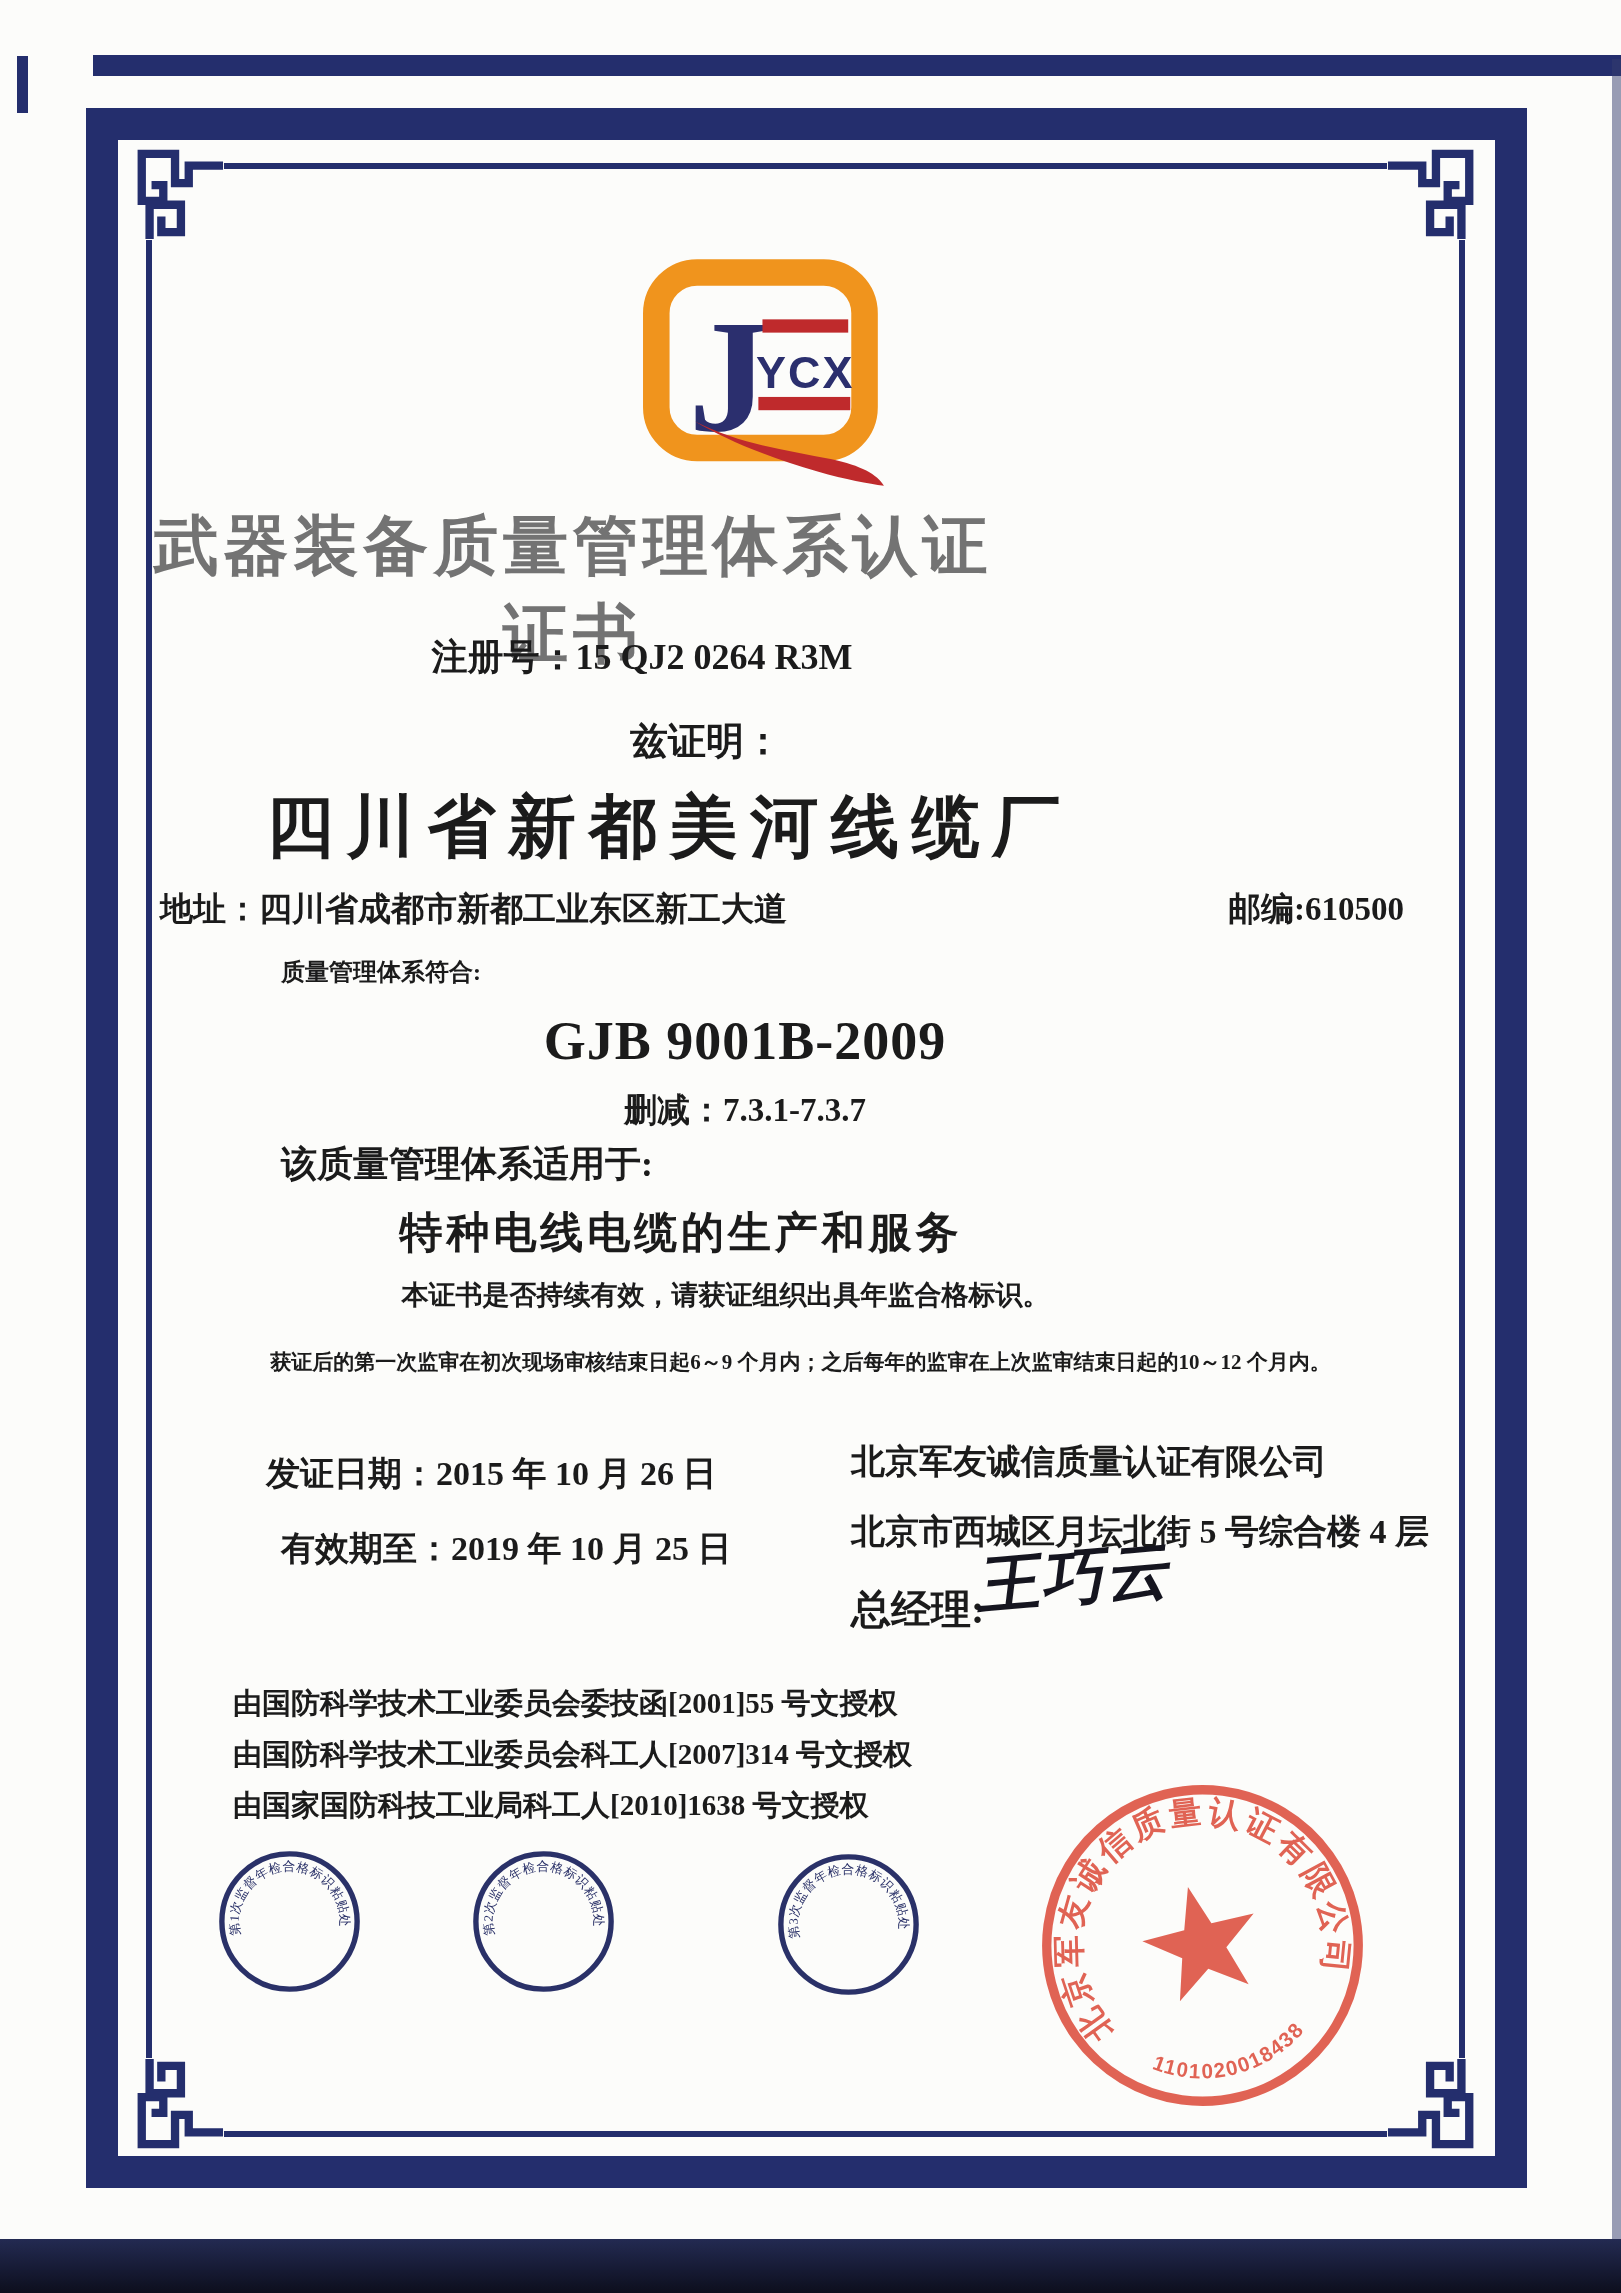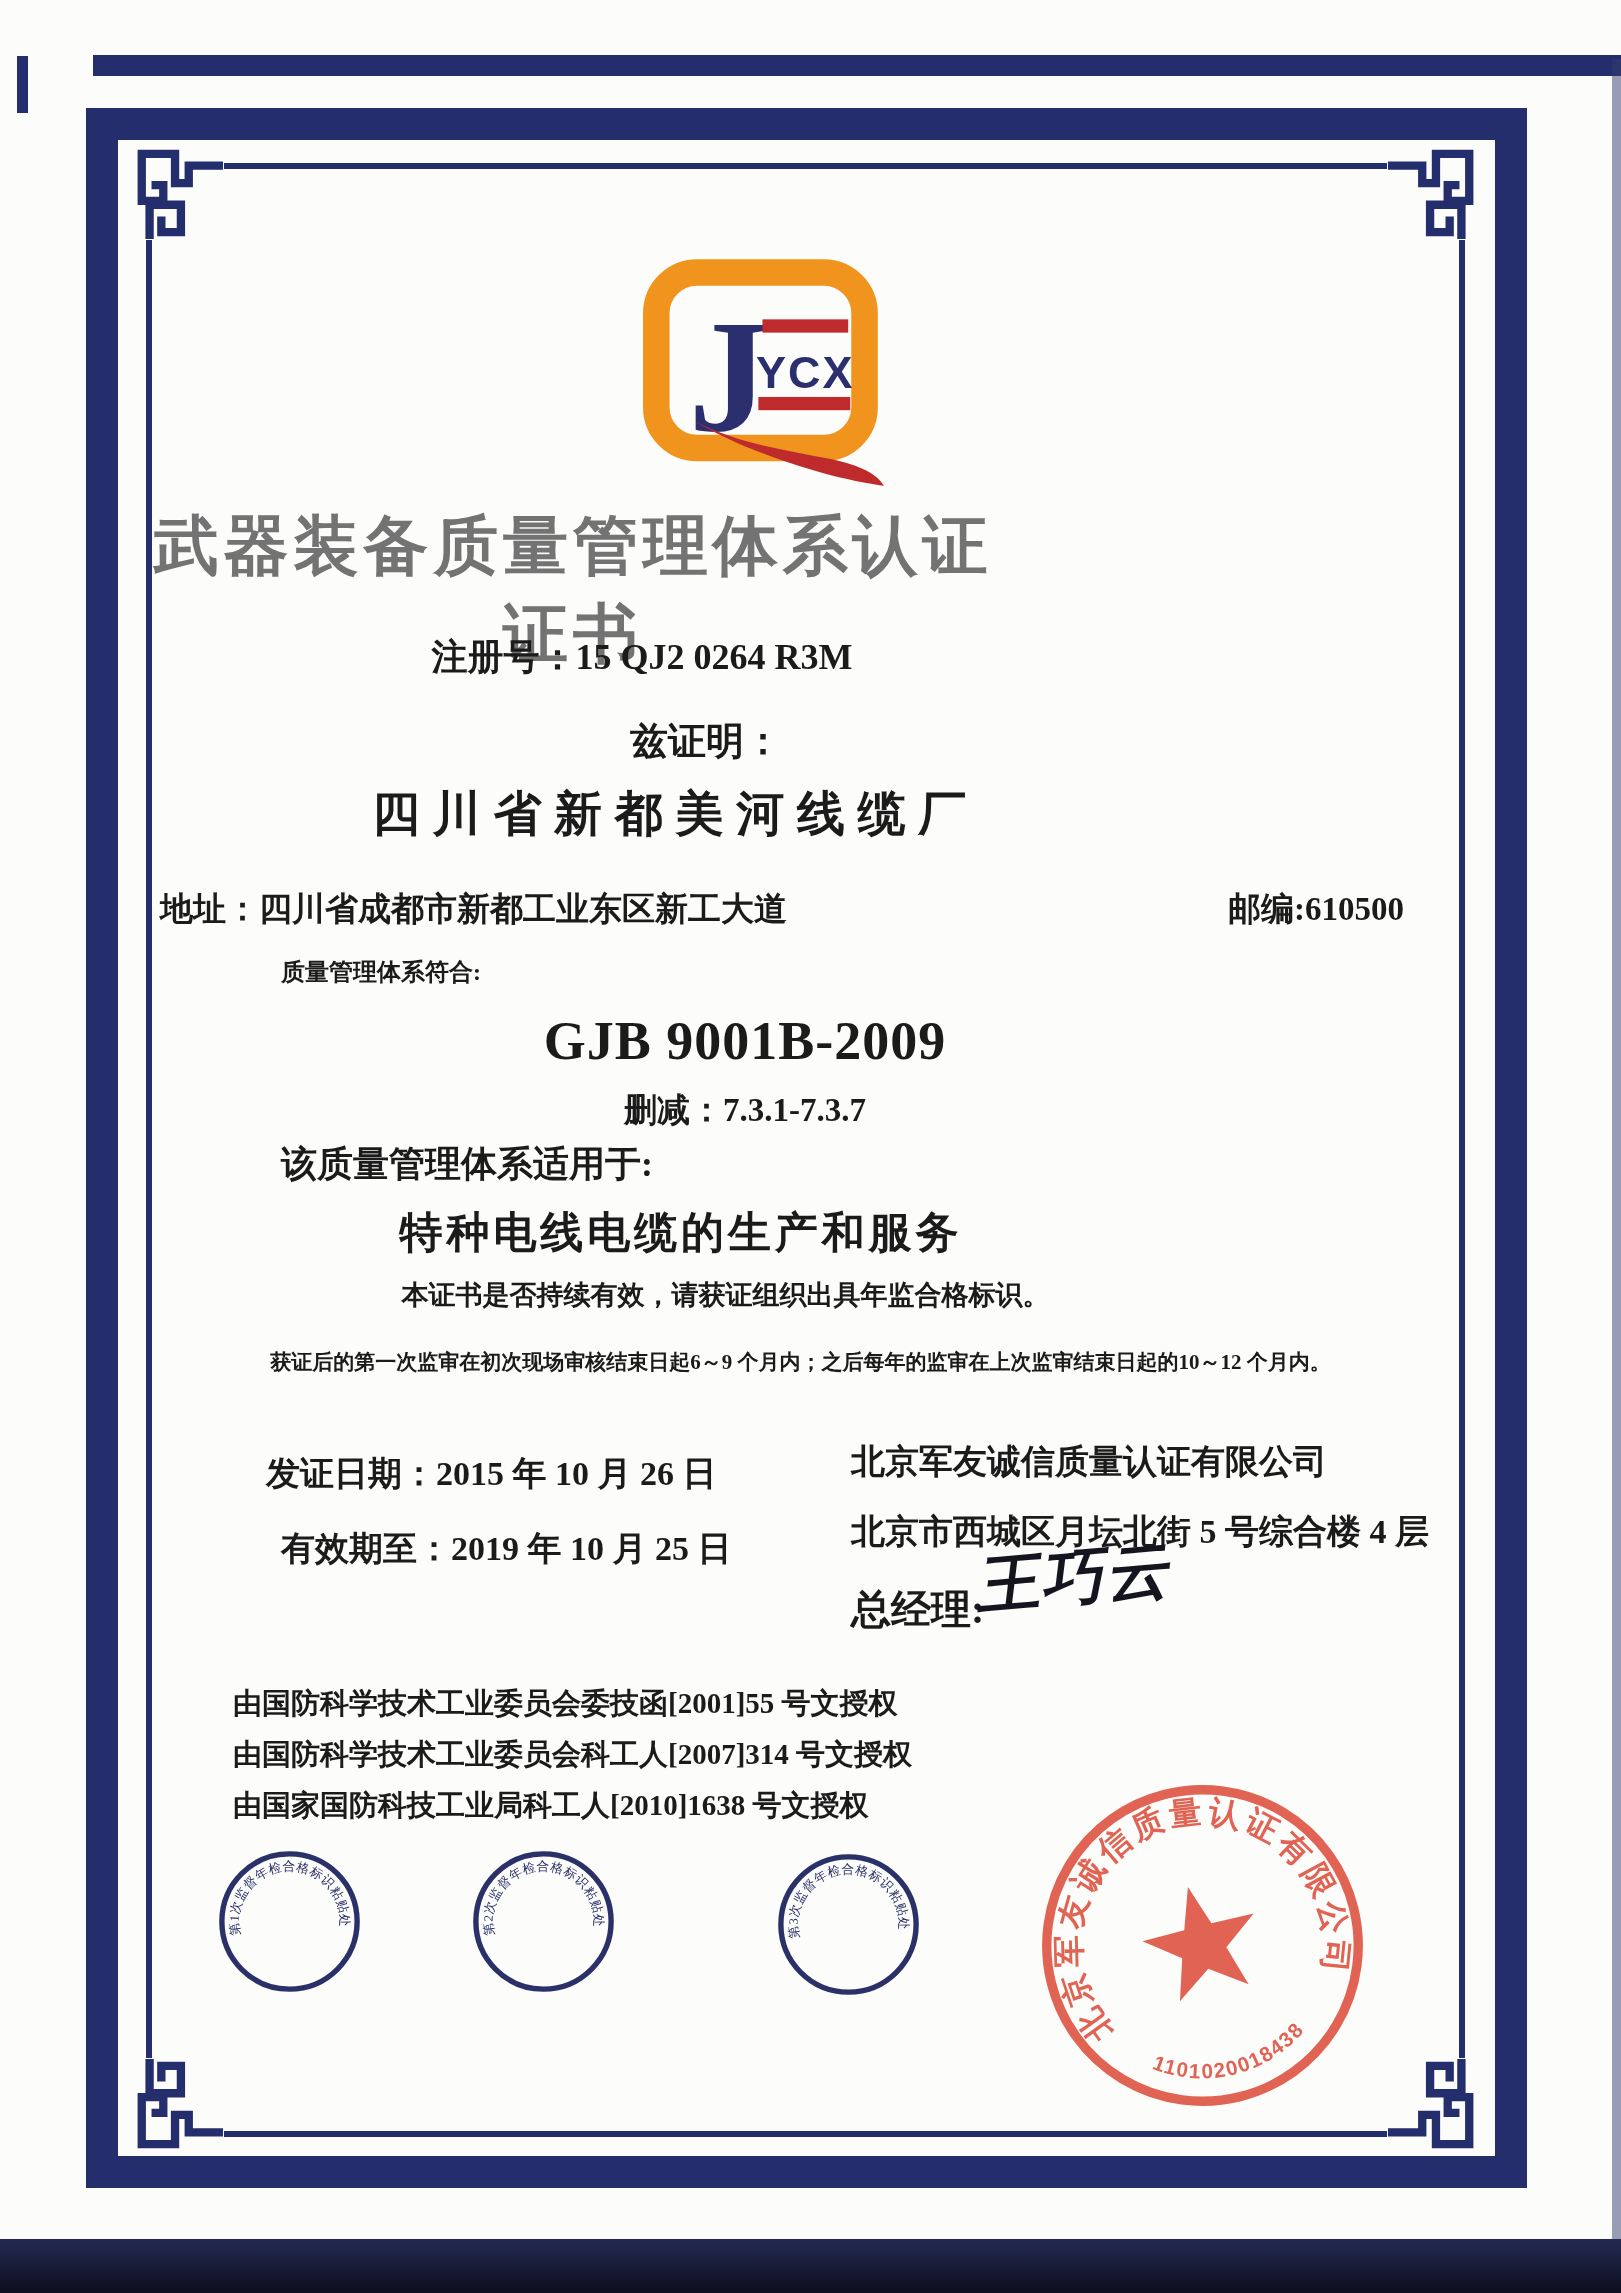--- a/index.html
+++ b/index.html
@@ -24,21 +24,21 @@
   .orn-tl{left:130px;top:146px;}
   .orn-tr{left:1387px;top:146px;transform:scaleX(-1);}
   .orn-bl{left:130px;top:2058px;transform:scaleY(-1);}
   .orn-br{left:1387px;top:2058px;transform:scale(-1,-1);}
   
   .ctr{text-align:center;}
   .title{left:127px;top:502px;width:892px;font-size:65px;font-weight:bold;
     letter-spacing:4.9px;color:#737373;}
   .regline{left:137px;top:633px;width:1010px;font-size:36px;font-weight:bold;}
   .certify{left:157px;top:716px;width:1098px;font-size:38px;font-weight:bold;}
-  .company{left:146px;top:782px;width:1059px;font-size:48px;font-weight:bold;letter-spacing:12.7px;}
+  .company{left:140px;top:782px;width:1059px;font-size:68px;font-weight:bold;letter-spacing:12.7px;}
   .addr{left:160px;top:887px;font-size:33px;font-weight:bold;}
   .postal{left:1228px;top:887px;font-size:33px;font-weight:bold;}
   .conform{left:281px;top:956px;font-size:24px;font-weight:bold;}
   .standard{left:157px;top:1010px;width:1176px;font-size:54px;font-weight:bold;letter-spacing:1px;}
   .exclusion{left:157px;top:1088px;width:1176px;font-size:33px;font-weight:bold;}
   .scopelabel{left:281px;top:1140px;font-size:36px;font-weight:bold;}
   .scope{left:147px;top:1204px;width:1068px;font-size:43px;font-weight:bold;letter-spacing:3.9px;}
   .note1{left:157px;top:1277px;width:1137px;font-size:27px;font-weight:bold;}
   .note2{left:19.6px;top:1323px;width:1562px;font-size:21px;font-weight:bold;margin-top:25px;}
   .daterow1{left:266px;top:1451px;font-size:34px;font-weight:bold;}

